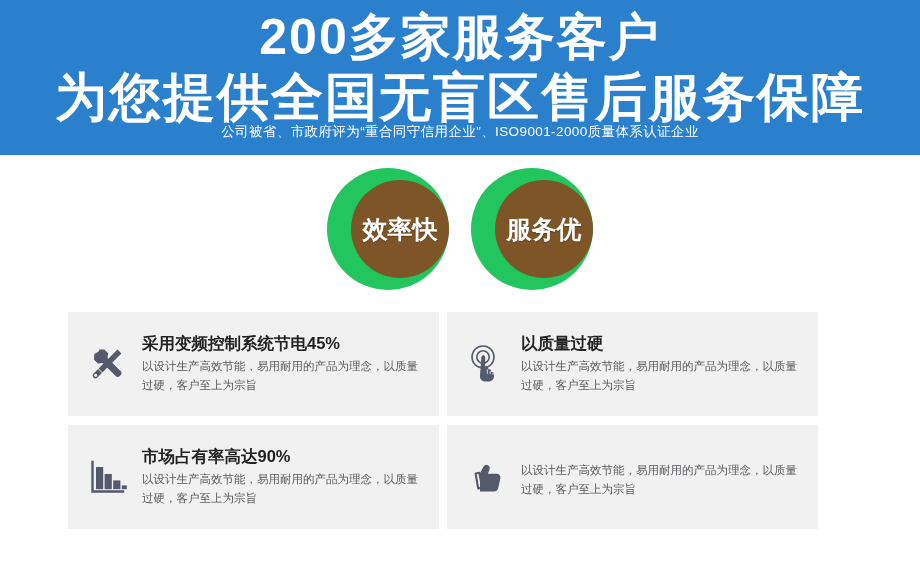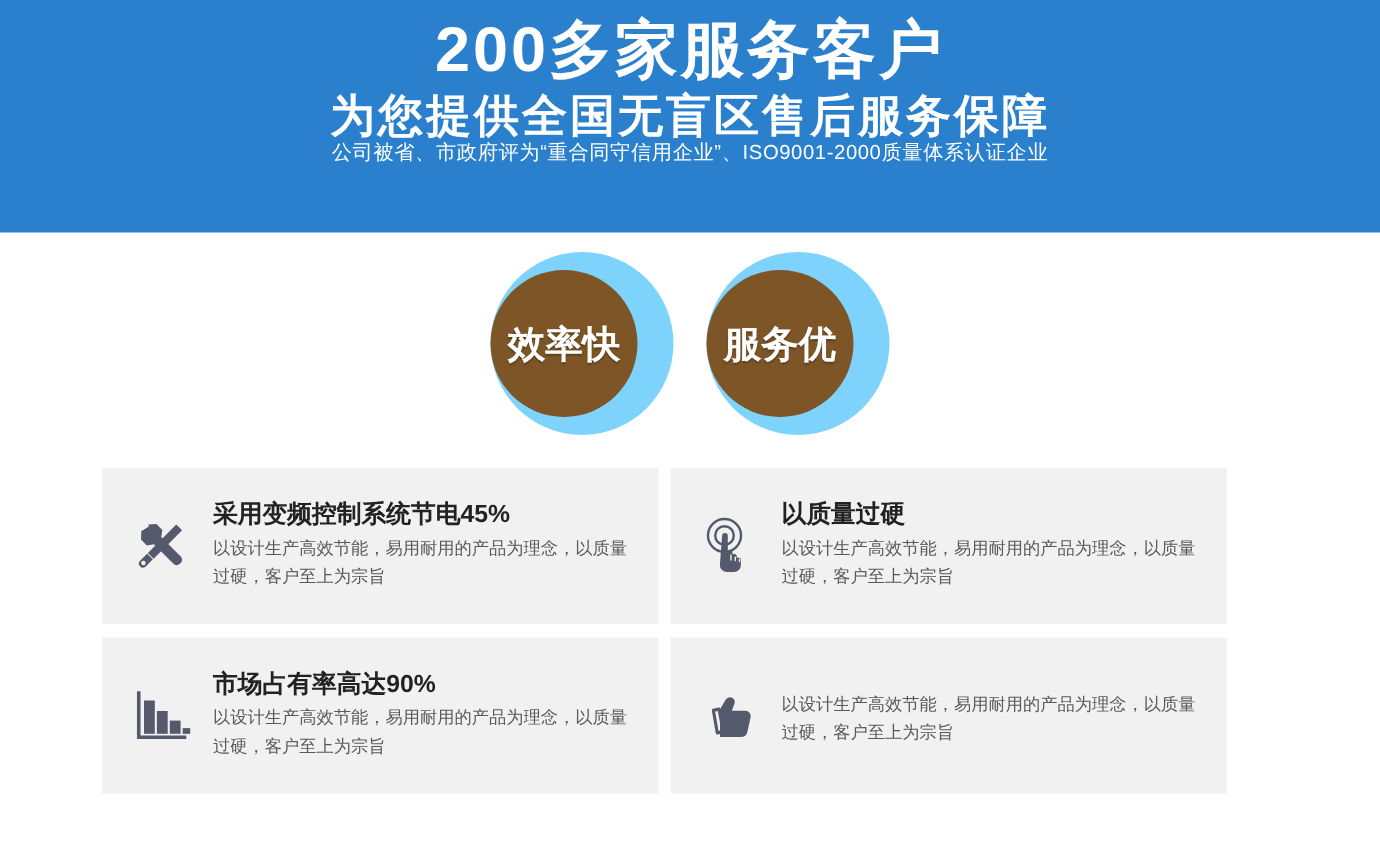--- a/index.html
+++ b/index.html
@@ -33,26 +33,26 @@
     text-align: center;
   }
   .headline {
     color: #ffffff;
     font-weight: bold;
     letter-spacing: 1px;
     line-height: 1.0;
     white-space: nowrap;
   }
   #headline-1 {
-    font-size: 42px;
+    font-size: 50px;
     margin-top: 12px;
     letter-spacing: 2px;
   }
   #headline-2 {
-    font-size: 30px;
+    font-size: 52px;
     margin-top: 9px;
     letter-spacing: 2px;
   }
   #banner-sub {
     color: #ffffff;
     font-size: 13.5px;
     letter-spacing: 0.4px;
     white-space: nowrap;
   }
 
@@ -65,24 +65,24 @@
     height: 124px;
     display: flex;
     justify-content: center;
     align-items: center;
     gap: 22px;
   }
   .circle {
     width: 122px;
     height: 122px;
     border-radius: 50%;
-    background: #7dd3fc;
-    display: flex;
-    align-items: center;
-    justify-content: flex-start;
+    background: #22c55e;
+    display: flex;
+    align-items: center;
+    justify-content: flex-end;
     box-sizing: border-box;
   }
   .circle-inner {
     width: 98px;
     height: 98px;
     border-radius: 50%;
     background: #7d5526;
     display: flex;
     align-items: center;
     justify-content: center;

